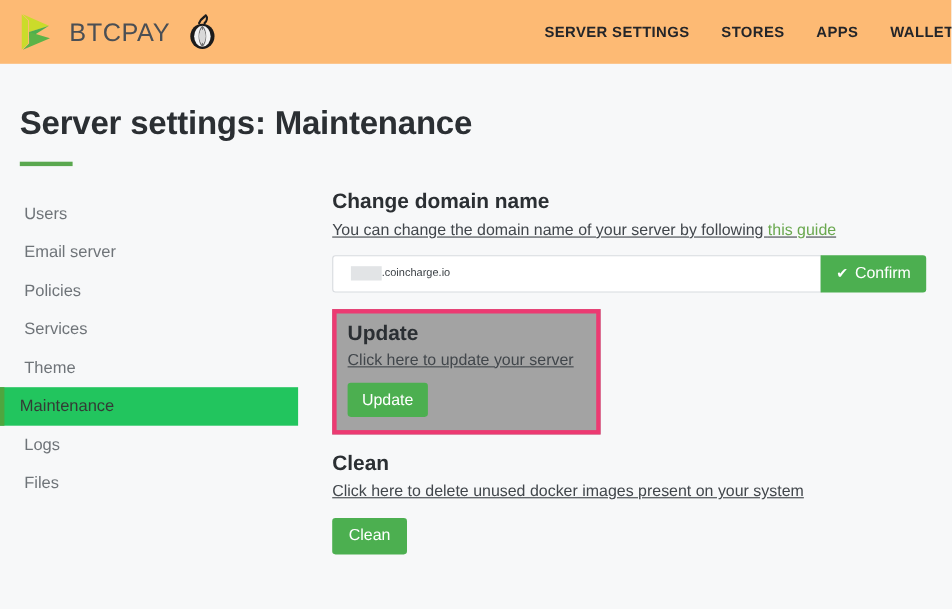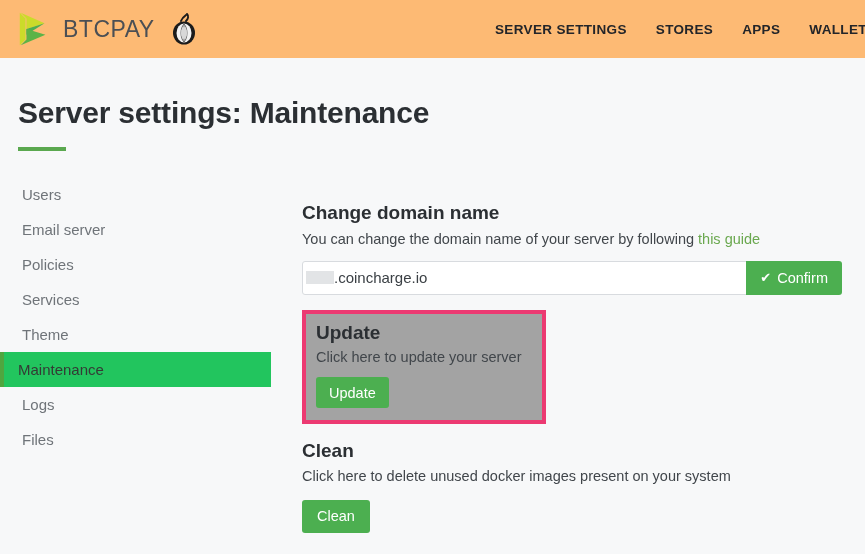--- a/index.html
+++ b/index.html
@@ -115,33 +115,33 @@
     color: #343a35;
     padding-left: 14px;
   }
 
   
   .content {
     flex: 1;
     padding-left: 31px;
     padding-right: 10px;
     box-sizing: border-box;
-    margin-top: 29px;
   }
   .section-heading {
     font-size: 19px;
     font-weight: bold;
     color: #2b2f33;
     margin: 0 0 6px 0;
   }
   .section-desc {
     font-size: 14.5px;
     color: #41464b;
     margin: 0 0 11px 0;
     line-height: 1.35;
+    text-decoration: underline;
   }
   .guide-link {
     color: #6aa84f;
     text-decoration: none;
     cursor: pointer;
   }
 
   
   .domain-row {
     display: flex;
@@ -149,22 +149,22 @@
     width: 540px;
     height: 34px;
   }
   .domain-input {
     flex: 1;
     border: 1px solid #d8dbdf;
     border-radius: 3px 0 0 3px;
     background: #fff;
     display: flex;
     align-items: center;
-    padding-left: 3px;
-    font-size: 15px;
+    padding-left: 16px;
+    font-size: 10px;
     color: #3b4045;
     box-sizing: border-box;
     overflow: hidden;
   }
   .redaction {
     display: inline-block;
     width: 28px;
     height: 13px;
     background: #e2e4e6;
     margin-right: 0px;

